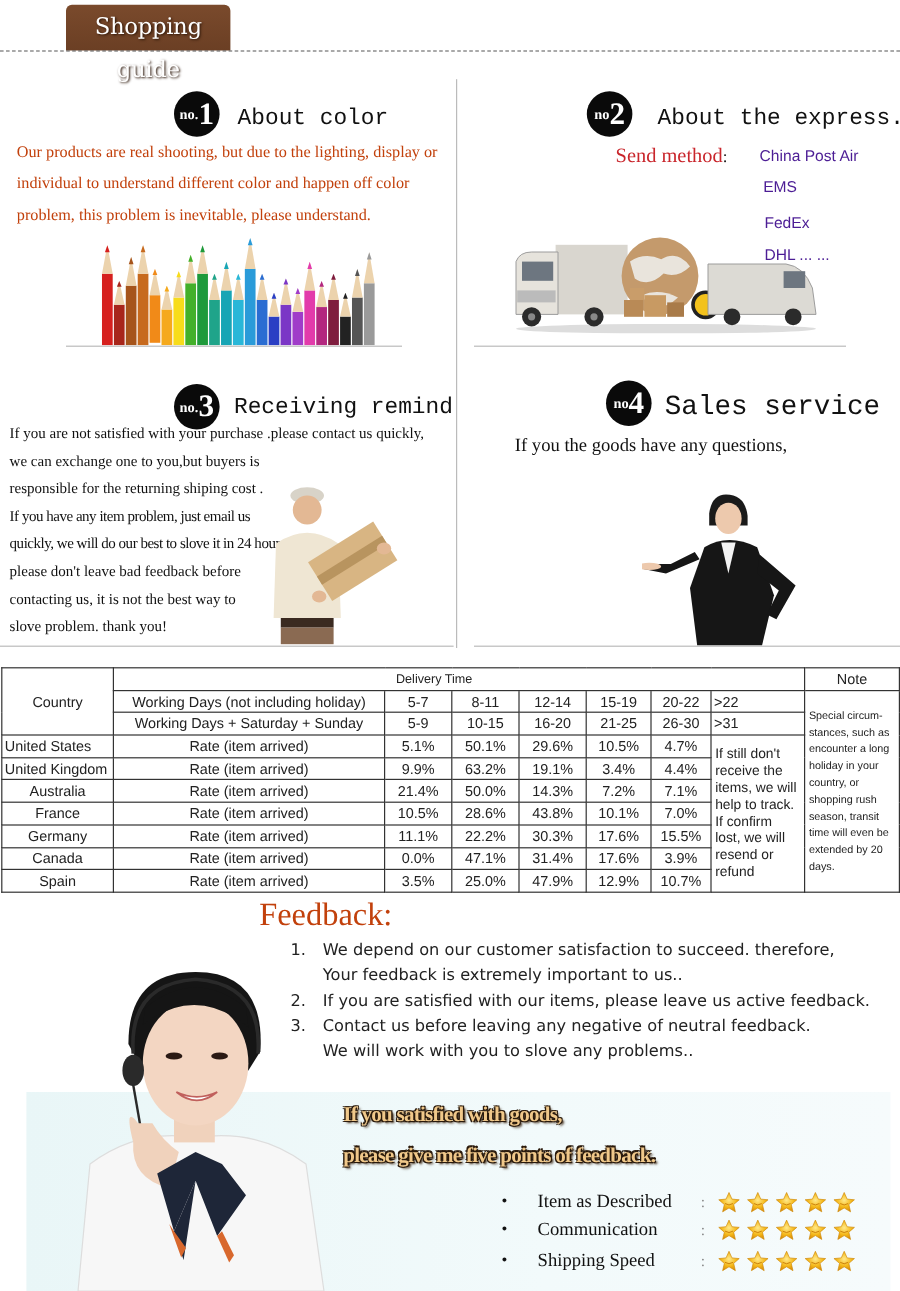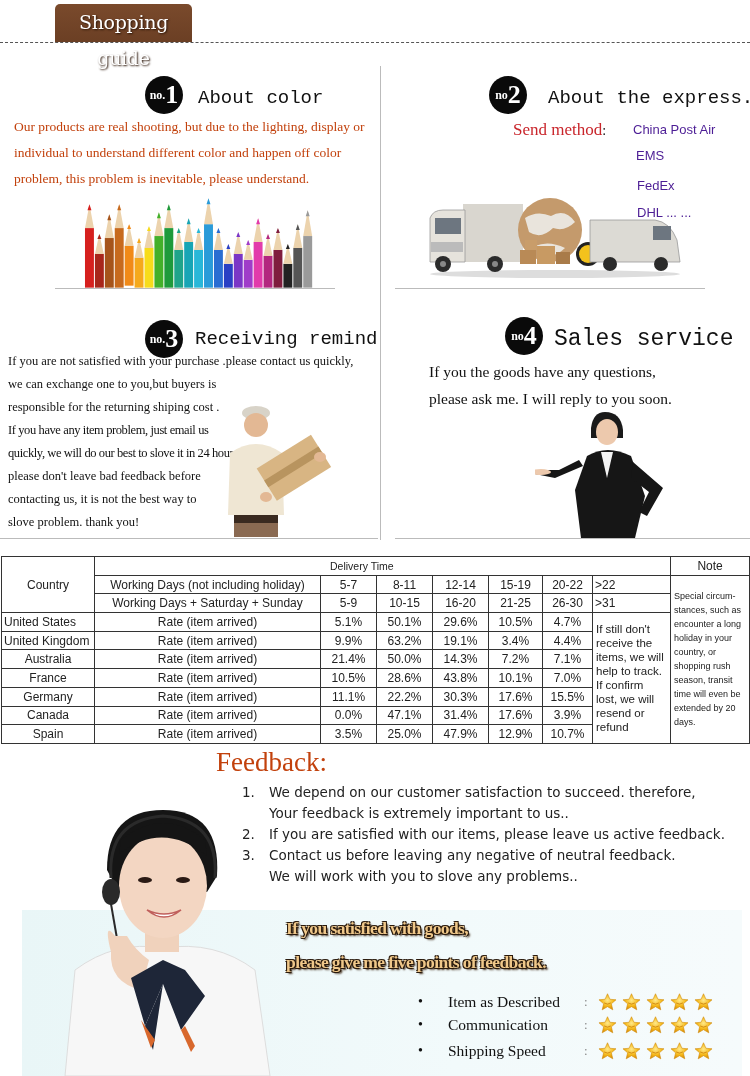--- a/index.html
+++ b/index.html
@@ -292,21 +292,20 @@
   </svg>
 </div>
 
 <div>
   <div class="badge" style="left:489px; top:317px;margin-left:16px;">
     <span class="no">no</span><span class="num">4</span>
   </div>
   <div class="sec-title" style="left:554px; top:326px; font-size:23px;">Sales service</div>
   <div class="sec4-text">
     <div>If you the goods have any questions,</div>
-    <div>please ask me. I will reply to you soon.</div>
   </div>
   <svg class="saleswoman" viewBox="0 0 140 130">
     <path d="M70 4 Q86 4 88 22 L88 30 L56 30 L56 20 Q58 4 70 4 Z" fill="#1a1a1a"></path>
     <ellipse cx="72" cy="24" rx="11" ry="13" fill="#edc9ad"></ellipse>
     <path d="M52 48 Q72 36 96 48 L110 88 L100 130 L46 130 L40 82 Z" fill="#161616"></path>
     <path d="M66 44 L72 70 L78 44 Z" fill="#f3f3f3"></path>
     <path d="M48 58 L20 70 L0 66 L4 62 L24 62 L44 52 Z" fill="#161616"></path>
     <ellipse cx="6" cy="64" rx="10" ry="3" fill="#edc9ad"></ellipse>
     <path d="M98 54 L128 80 L112 108 L104 104 L114 84 L96 70 Z" fill="#161616"></path>
   </svg>

